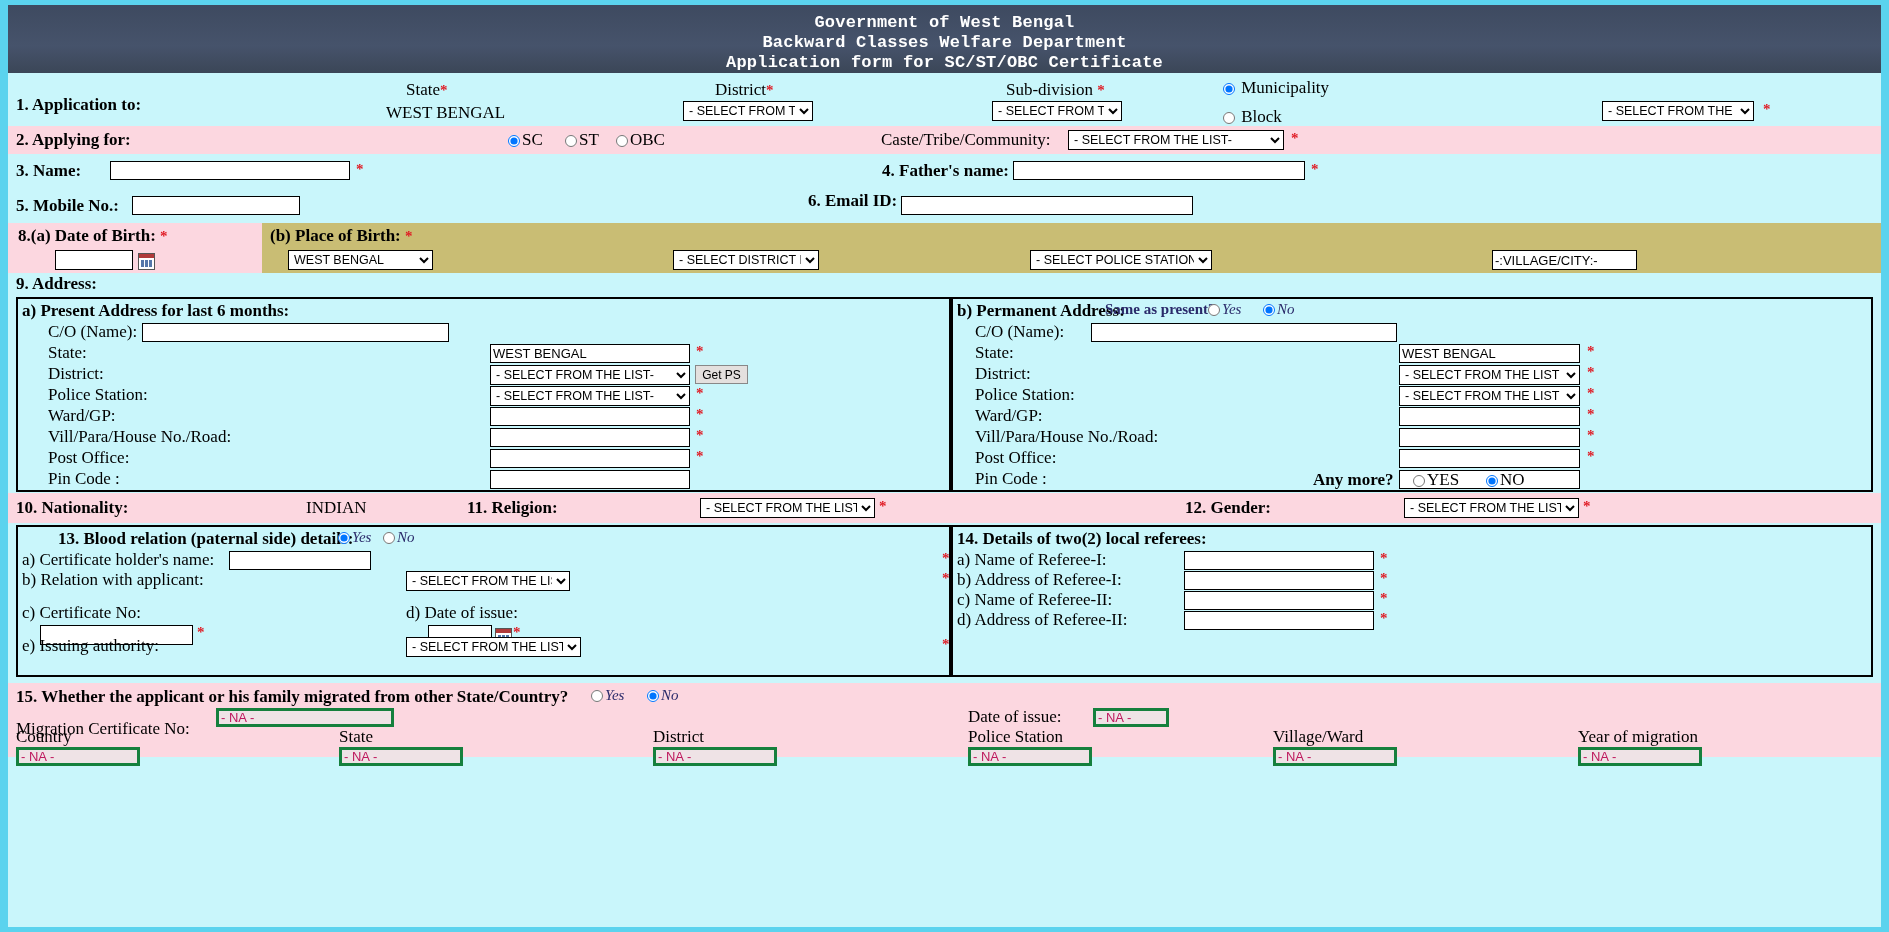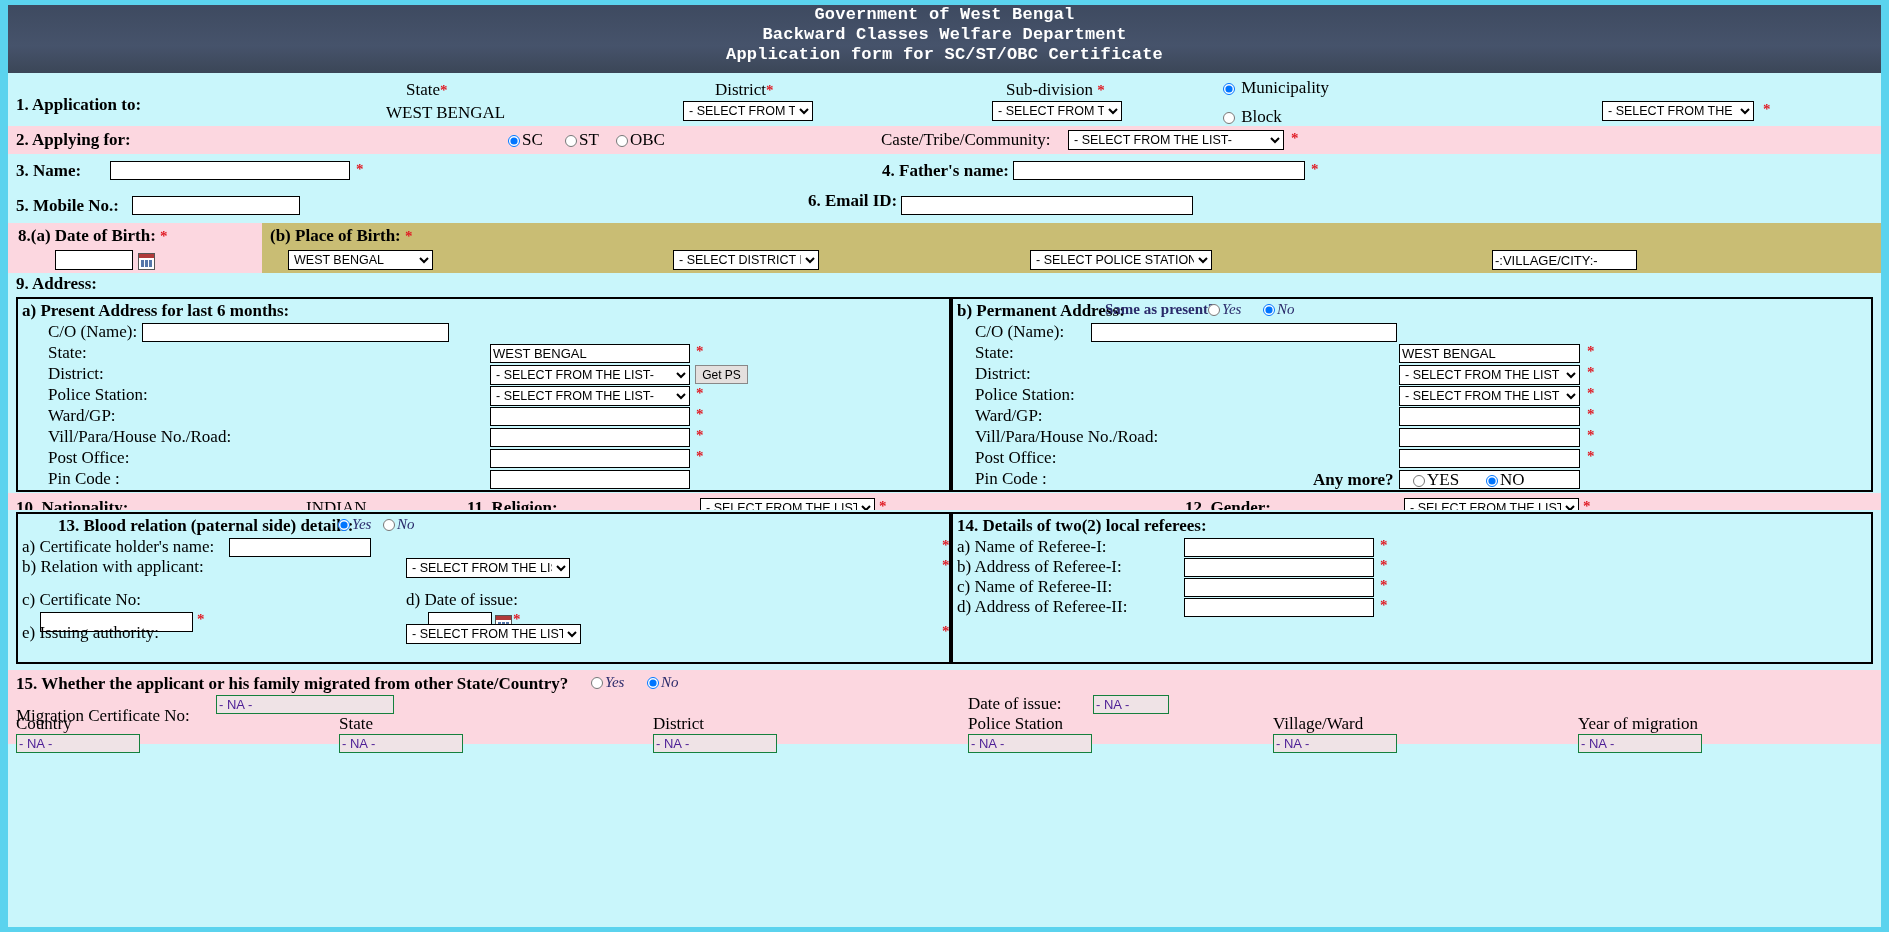--- a/index.html
+++ b/index.html
@@ -11,37 +11,37 @@
   }
   .page{position:relative;width:1889px;height:932px;box-sizing:border-box;
         padding:5px 8px 0 8px;background:#5bd3ee;}
   .frame{position:relative;width:1873px;height:922px;background:#c9f6fb;box-sizing:border-box;}
 
   
   .hdr{
     height:68px;background:linear-gradient(180deg,#3e4a60 0%,#46536b 60%,#3b4657 100%);
     color:#fff;font-family:"Liberation Mono","DejaVu Sans Mono",monospace;
     font-weight:bold;font-size:17px;line-height:20px;text-align:center;
-    box-sizing:border-box;letter-spacing:.2px;
+    padding-top:8px;box-sizing:border-box;letter-spacing:.2px;
   }
   
   .band{position:relative;box-sizing:border-box;}
   .cyan{background:#c9f6fb;}
   .pink{background:#fcd7e0;}
   .khaki{background:#c9bd74;}
   .req{color:#e01b24;font-weight:bold;font-size:15px;}
   .lbl{font-weight:bold;}
   .abs{position:absolute;}
 
   input.t{
     border:1px solid #000;background:#fff;height:19px;box-sizing:border-box;
     font-family:"Liberation Sans","DejaVu Sans",sans-serif;font-size:13px;
     padding:0 2px;vertical-align:middle;
   }
-  input.na{background:#efe3e6;border:1px solid #15803d;color:#4c1d95;}
+  input.na{background:#efe3e6;border:3px solid #15803d;color:#be185d;}
   select.s{
     border:1px solid #000;background:#fff;height:20px;box-sizing:border-box;
     font-family:"Liberation Sans","DejaVu Sans",sans-serif;font-size:12.5px;
     padding:0 1px;vertical-align:middle;color:#000;
   }
   .radio{width:12px;height:12px;vertical-align:-2px;margin:0 2px 0 0;}
   .btn-sm{
     font-family:"Liberation Sans","DejaVu Sans",sans-serif;font-size:12px;
     border:1px solid #888;background:#e4e0de;height:19px;padding:0 4px;
     box-sizing:border-box;cursor:pointer;
@@ -256,21 +256,21 @@
 
       <span class="abs lbl" style="left:1305px;top:197px;">Any more?</span>
       <span class="abs" style="left:1405px;top:197px;">
         <input class="radio" type="radio" name="anymore" style=""><span>YES</span>
       </span>
       <span class="abs" style="left:1478px;top:197px;">
         <input class="radio" type="radio" name="anymore" checked="" style=""><span>NO</span>
       </span>
     </div>
 
-    <div class="band pink" style="height:17px;">
+    <div class="band pink" style="height:30px;">
       <span class="abs lbl" style="left:8px;top:5px;">10. Nationality:</span>
       <span class="abs" style="left:298px;top:5px;">INDIAN</span>
       <span class="abs lbl" style="left:459px;top:5px;">11. Religion:</span>
       <select class="s abs" style="left:692px;top:5px;width:175px;">
         <option>- SELECT FROM THE LIST -</option>
       </select>
       <span class="abs req" style="left:871px;top:5px;">*</span>
       <span class="abs lbl" style="left:1177px;top:5px;">12. Gender:</span>
       <select class="s abs" style="left:1396px;top:5px;width:175px;">
         <option>- SELECT FROM THE LIST -</option>

